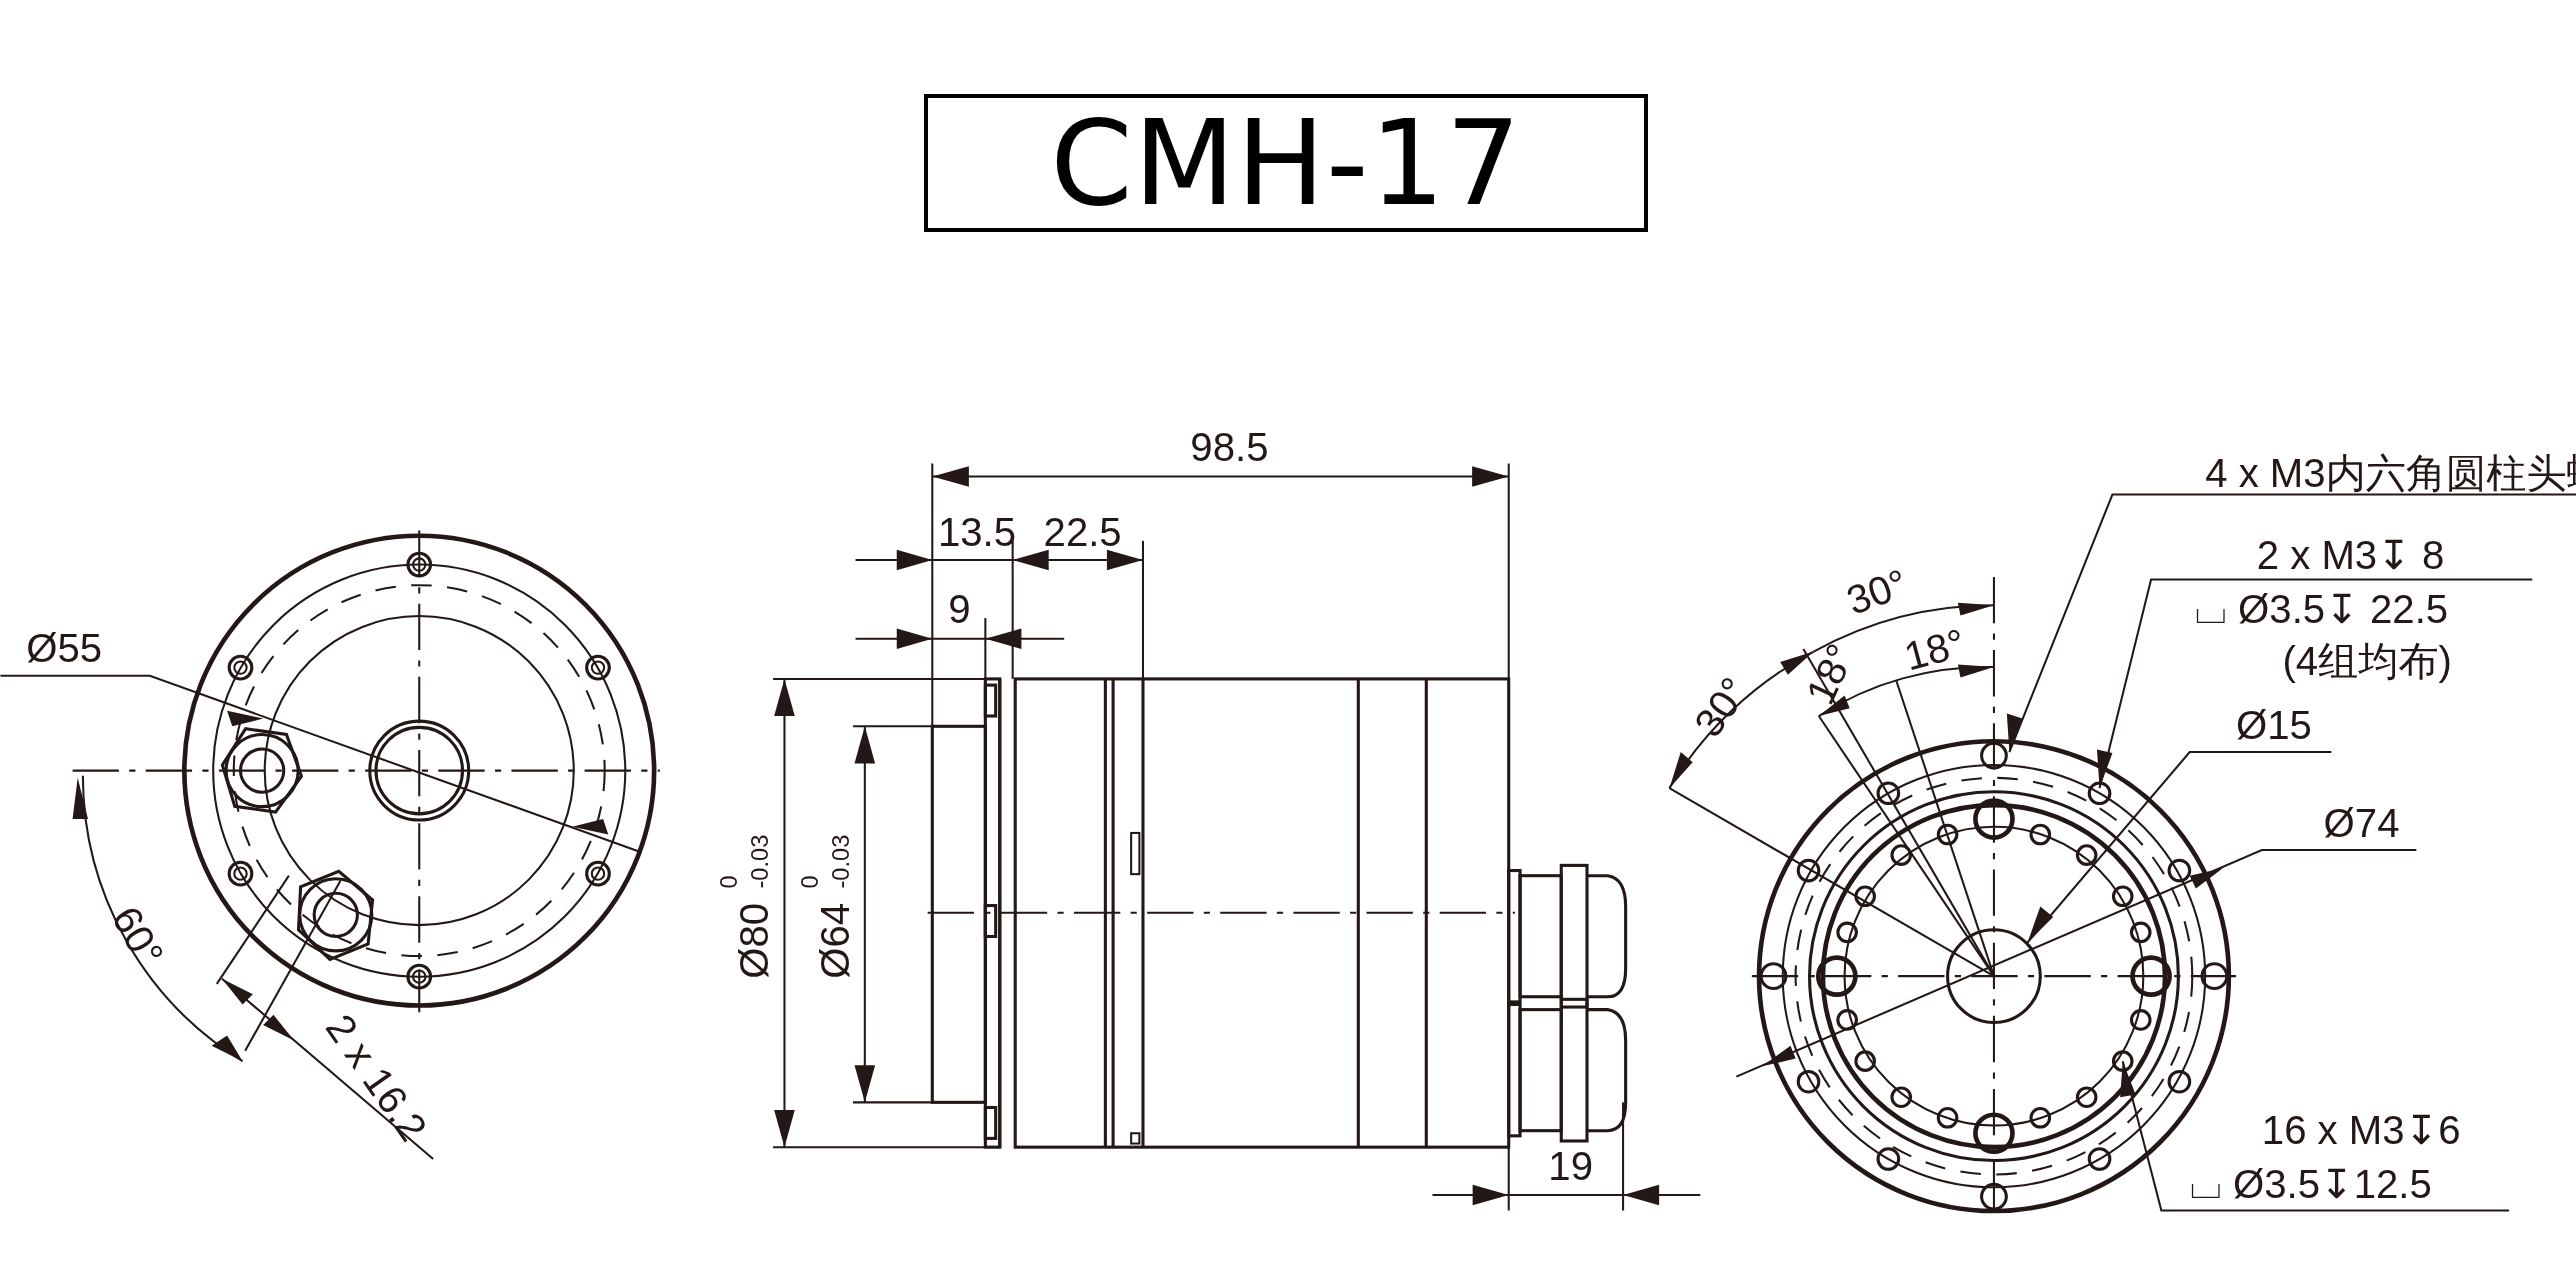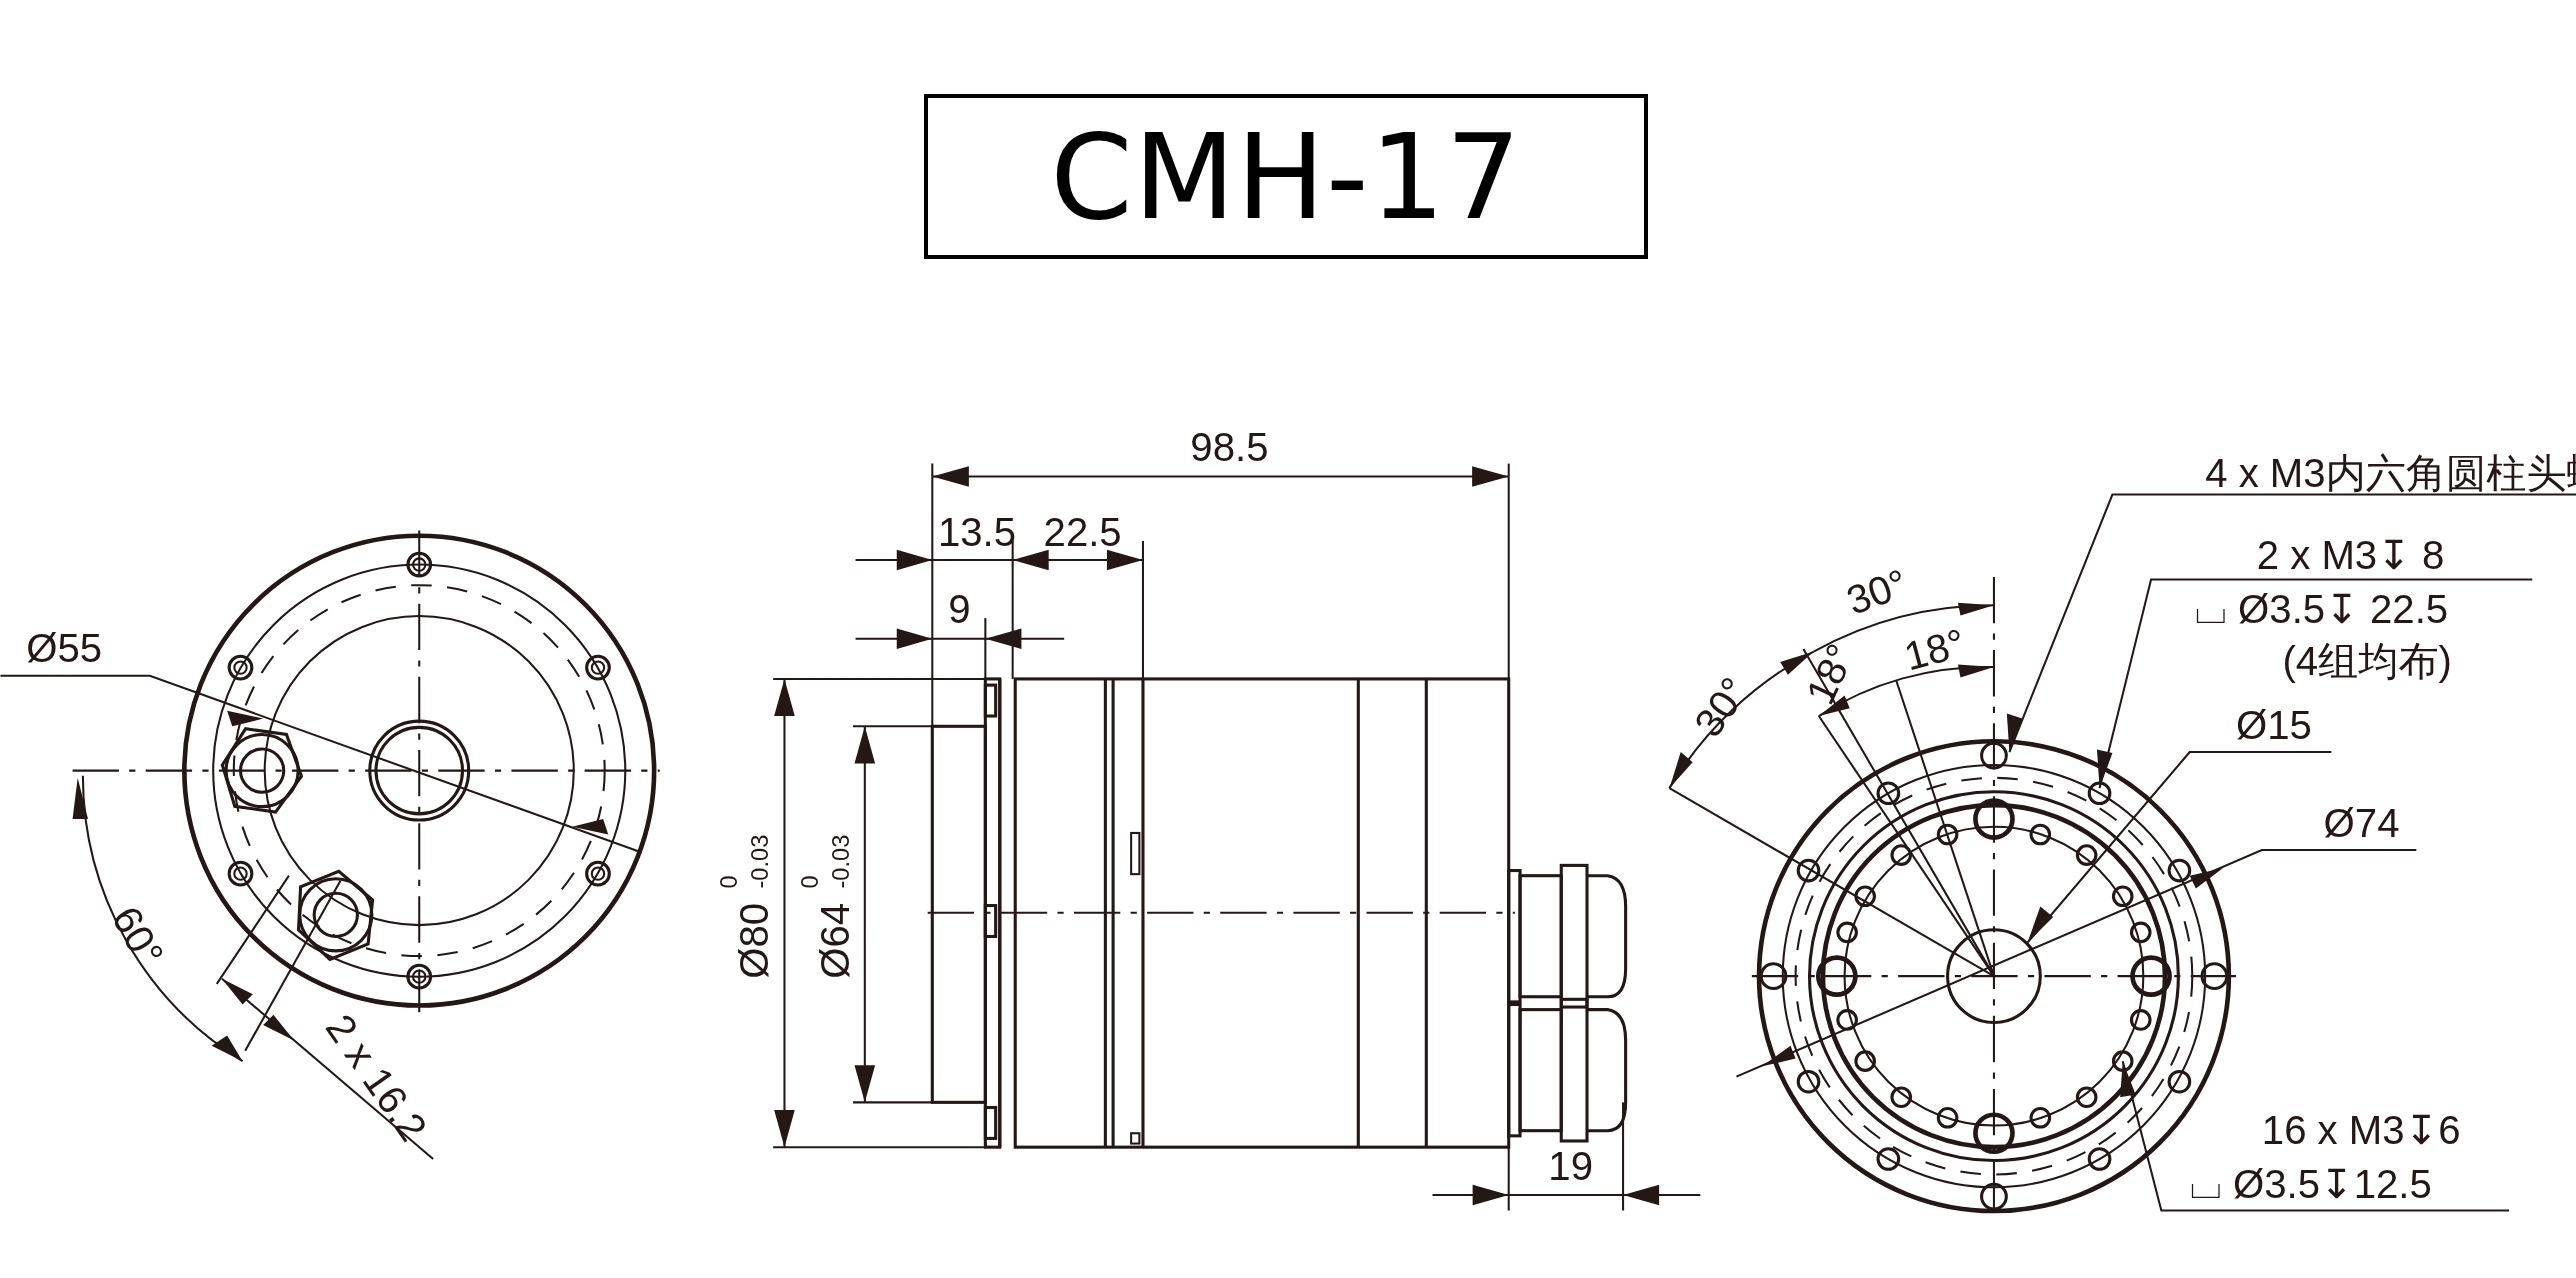--- a/index.html
+++ b/index.html
@@ -6,21 +6,21 @@
   body { width: 2577px; height: 1278px; position: relative; overflow: hidden; font-family: "Liberation Sans Narrow", "Liberation Sans", "DejaVu Sans", sans-serif; }
   #drawing { position: absolute; left: 0; top: 0; width: 2577px; height: 1278px; }
   .stroke { stroke: #231815; fill: none; }
   .thick { stroke-width: 9; }
   .med { stroke-width: 6; }
   .thin { stroke-width: 4; }
   .center { stroke: #231815; stroke-width: 4; stroke-dasharray: 90 20 12 20; fill: none; }
   .hidden { stroke: #231815; stroke-width: 4; stroke-dasharray: 40 30; fill: none; }
   .arrow { fill: #231815; stroke: none; }
   .dimtext { font-family: "Liberation Sans", "DejaVu Sans", sans-serif; fill: #231815; font-size: 78px; }
-  .title-box { position: absolute; left: 924px; top: 94px; width: 724px; height: 165px; border: 4.1px solid #000; box-sizing: border-box; display: flex; align-items: center; justify-content: center; }
+  .title-box { position: absolute; left: 924px; top: 94px; width: 724px; height: 138px; border: 4.1px solid #000; box-sizing: border-box; display: flex; align-items: center; justify-content: center; }
   .title-text { font-family: "DejaVu Sans", sans-serif; font-size: 118px; color: #000; letter-spacing: 1px; }
 </style>
 </head>
 <body>
 
 <div class="title-box">
   <span class="title-text">CMH-17</span>
 </div>
 
 <svg id="drawing" viewBox="0 0 5001 2481" xmlns="http://www.w3.org/2000/svg">

